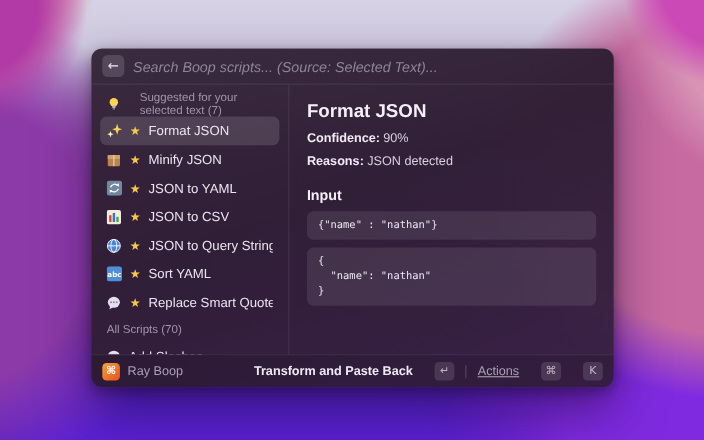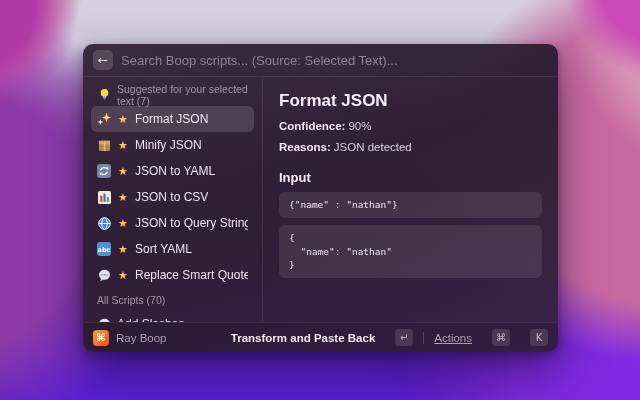--- a/index.html
+++ b/index.html
@@ -29,31 +29,31 @@
     background:linear-gradient(160deg,rgba(54,38,58,0.97) 0%,rgba(46,29,51,0.97) 45%,rgba(56,33,68,0.97) 100%);
     box-shadow:0 22px 45px rgba(25,8,50,0.5),0 4px 12px rgba(0,0,0,0.35);
   }
   
   .searchbar{height:32px;min-height:32px;display:flex;align-items:center;gap:8px;
     padding:0 10px;border-bottom:1px solid rgba(255,255,255,0.08);}
   .back-btn{width:20px;height:20px;border-radius:5px;background:rgba(255,255,255,0.14);
     display:flex;align-items:center;justify-content:center;color:#e8e2ec;font-size:12px;
     font-family:"DejaVu Sans",sans-serif;cursor:default;}
   .search-input{flex:1;background:transparent;border:none;outline:none;color:#fff;
-    font-size:13px;font-family:"Liberation Sans","DejaVu Sans",sans-serif;padding:0;}
+    font-size:13px;font-family:"Liberation Sans","DejaVu Sans",sans-serif;padding:0;font-style:italic;}
   .search-input::placeholder{color:#8f8496;}
   
   .wbody{flex:1;display:flex;min-height:0;}
   .sidebar{width:163px;min-width:163px;border-right:1px solid rgba(255,255,255,0.08);
     padding:6px 8px;overflow:hidden;}
-  .section-header{display:flex;align-items:center;gap:6px;height:23px;padding:0 6px;
+  .section-header{display:flex;align-items:center;gap:16px;height:23px;padding:0 6px;
     color:#a195a8;font-size:10.5px;}
   .row{display:flex;align-items:center;gap:6px;height:26px;padding:0 6px;border-radius:6px;}
   .row.selected{background:rgba(255,255,255,0.13);}
-  .icon-box{width:14px;height:14px;display:flex;align-items:center;justify-content:flex-end;flex:none;}
+  .icon-box{width:14px;height:14px;display:flex;align-items:center;justify-content:flex-start;flex:none;}
   .icon-box svg{display:block;}
   .star{color:#f6c94b;font-size:11px;width:12px;text-align:center;flex:none;
     font-family:"DejaVu Sans",sans-serif;line-height:1;}
   .row .label{color:#ece5f0;font-size:12px;font-weight:500;white-space:nowrap;overflow:hidden;}
   
   .detail{flex:1;padding:12px 16px;overflow:hidden;}
   .detail-title{font-size:17px;font-weight:bold;color:#f5f0f7;margin:2px 0 0 0;}
   .detail-desc{font-size:11.5px;color:#d9d0de;margin-top:8px;}
   .meta{font-size:11.5px;margin-top:9px;}
   .meta b{color:#f0eaf4;}

